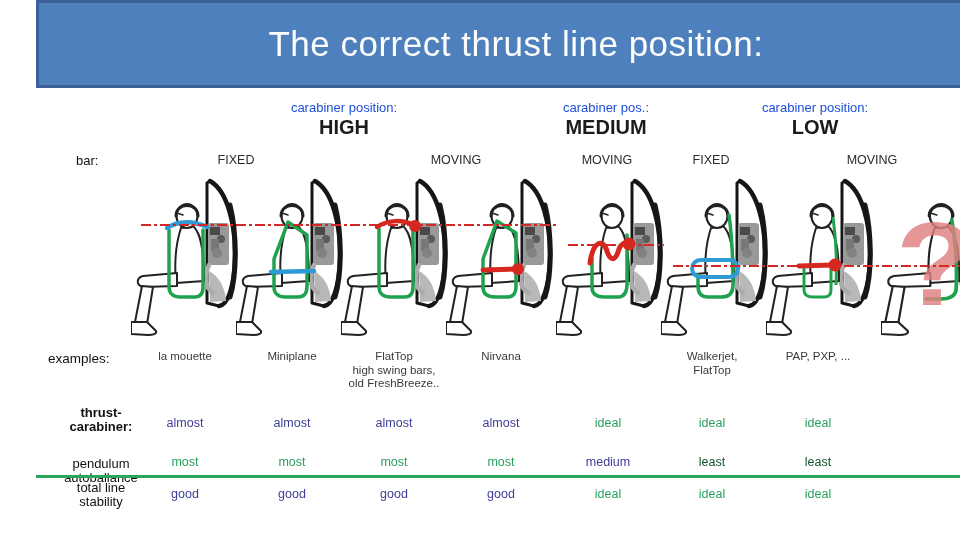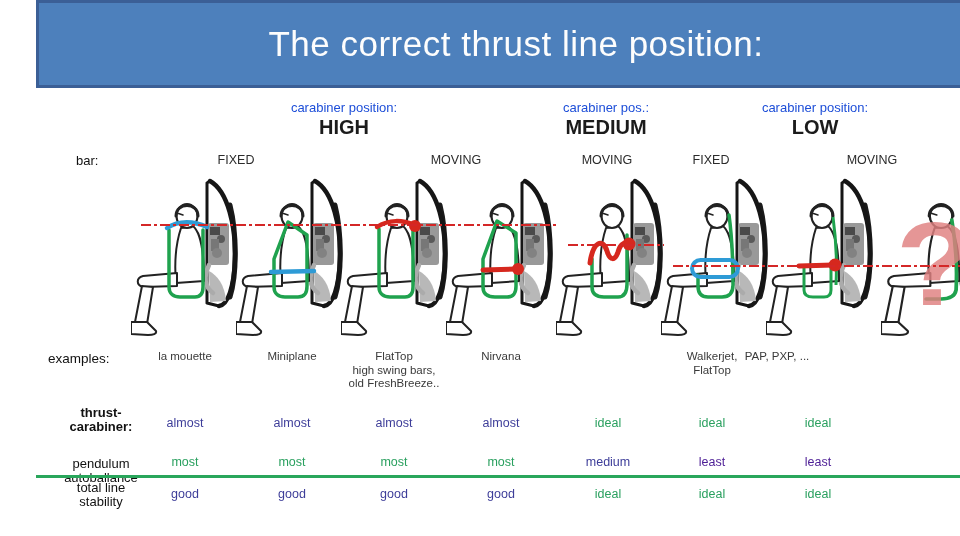--- a/index.html
+++ b/index.html
@@ -24,25 +24,25 @@
   
   .fig{position:absolute;top:175px;}
   
   .ex{position:absolute;width:130px;text-align:center;font-size:11.5px;line-height:13.5px;color:#3a3a3a;top:350px;}
   
   .lblock{position:absolute;left:5px;width:120px;text-align:center;font-size:13px;line-height:14px;color:#111;}
   .lblock.bold{font-weight:bold;}
   .rv{position:absolute;width:110px;text-align:center;font-size:12.5px;}
   [data-color="blue"]{color:#3d3d99;}
   [data-color="green"]{color:#2aa05f;}
-  [data-color="red"]{color:#4c1d95;}
+  [data-color="red"]{color:#14532d;}
   .c1{left:94px;}.c2{left:201px;}.c3{left:303px;}.c4{left:410px;}
   .c5{left:517px;}.c6{left:621px;}.c7{left:727px;}
   .e1{left:84px;}.e2{left:191px;}.e3{left:293px;}.e4{left:400px;}
-  .e5{left:507px;}.e6{left:611px;}.e7{left:676px;}
+  .e5{left:507px;}.e6{left:611px;}.e7{left:717px;}
   .r1{top:416px;}.r2{top:455px;}.r3{top:487px;}
   #greenline{position:absolute;left:0;top:475px;width:960px;height:3px;background:#29a65b;}
   #thrustlines{position:absolute;left:0;top:0;width:960px;height:536px;pointer-events:none;}
 </style>
 </head>
 <body>
 
 <div id="slide">
 
   <div id="titlebar">

